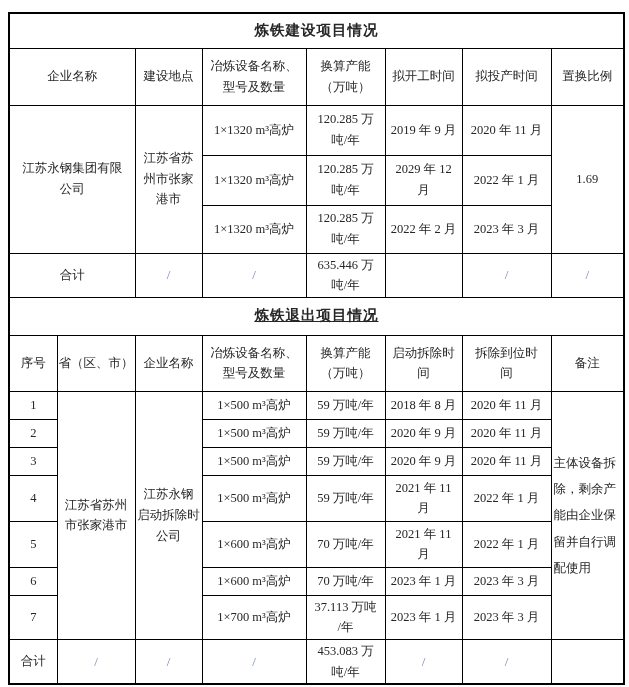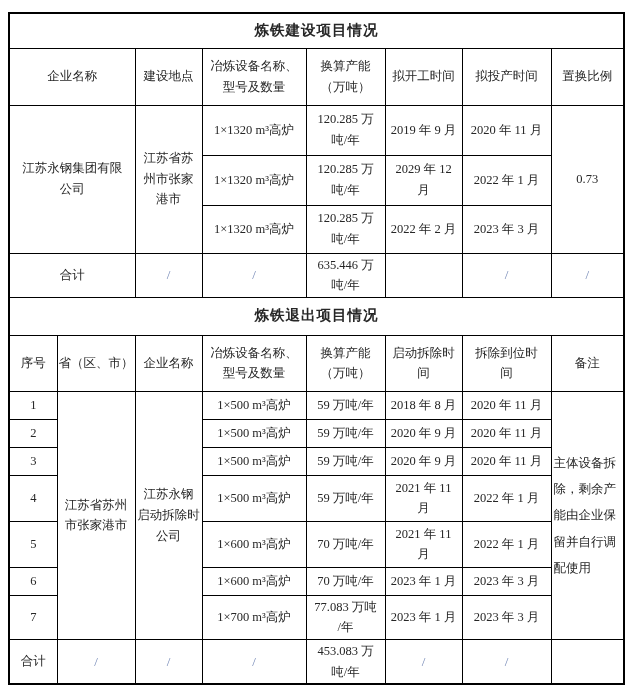--- a/index.html
+++ b/index.html
@@ -44,21 +44,21 @@
     text-align: left;
     line-height: 2.1;
     padding-left: 2px;
   }
   tr.h35 { height: 35px; }
   tr.h57 { height: 57px; }
   tr.h56 { height: 56px; }
   tr.h50 { height: 50px; }
   tr.h48 { height: 48px; }
   tr.h43 { height: 43px; }
-  tr.h38 { height: 38px; }
+  tr.h38 { height: 38px; text-decoration: underline; }
   tr.h28 { height: 28px; }
   tr.h46 { height: 46px; }
   tr.h42 { height: 42px; }
   tr.h44 { height: 44px; }
 </style>
 </head>
 <body>
 
 <div class="doc-wrap">
   <table>
@@ -92,21 +92,21 @@
       <td colspan="2" rowspan="3">江苏永钢集团有限
 公司</td>
       <td rowspan="3">江苏省苏
 州市张家
 港市</td>
       <td>1×1320 m³高炉</td>
       <td>120.285 万
 吨/年</td>
       <td>2019 年 9 月</td>
       <td>2020 年 11 月</td>
-      <td rowspan="3">0.73</td>
+      <td rowspan="3">1.69</td>
     </tr>
     <tr class="h50">
       <td>1×1320 m³高炉</td>
       <td>120.285 万
 吨/年</td>
       <td>2029 年 12
 月</td>
       <td>2022 年 1 月</td>
     </tr>
     <tr class="h48">
@@ -194,21 +194,21 @@
     <tr class="h28">
       <td>6</td>
       <td>1×600 m³高炉</td>
       <td>70 万吨/年</td>
       <td>2023 年 1 月</td>
       <td>2023 年 3 月</td>
     </tr>
     <tr class="h42">
       <td>7</td>
       <td>1×700 m³高炉</td>
-      <td>77.083 万吨
+      <td>37.113 万吨
 /年</td>
       <td>2023 年 1 月</td>
       <td>2023 年 3 月</td>
     </tr>
     <tr class="h44">
       <td>合计</td>
       <td class="slash">/</td>
       <td class="slash">/</td>
       <td class="slash">/</td>
       <td>453.083 万

